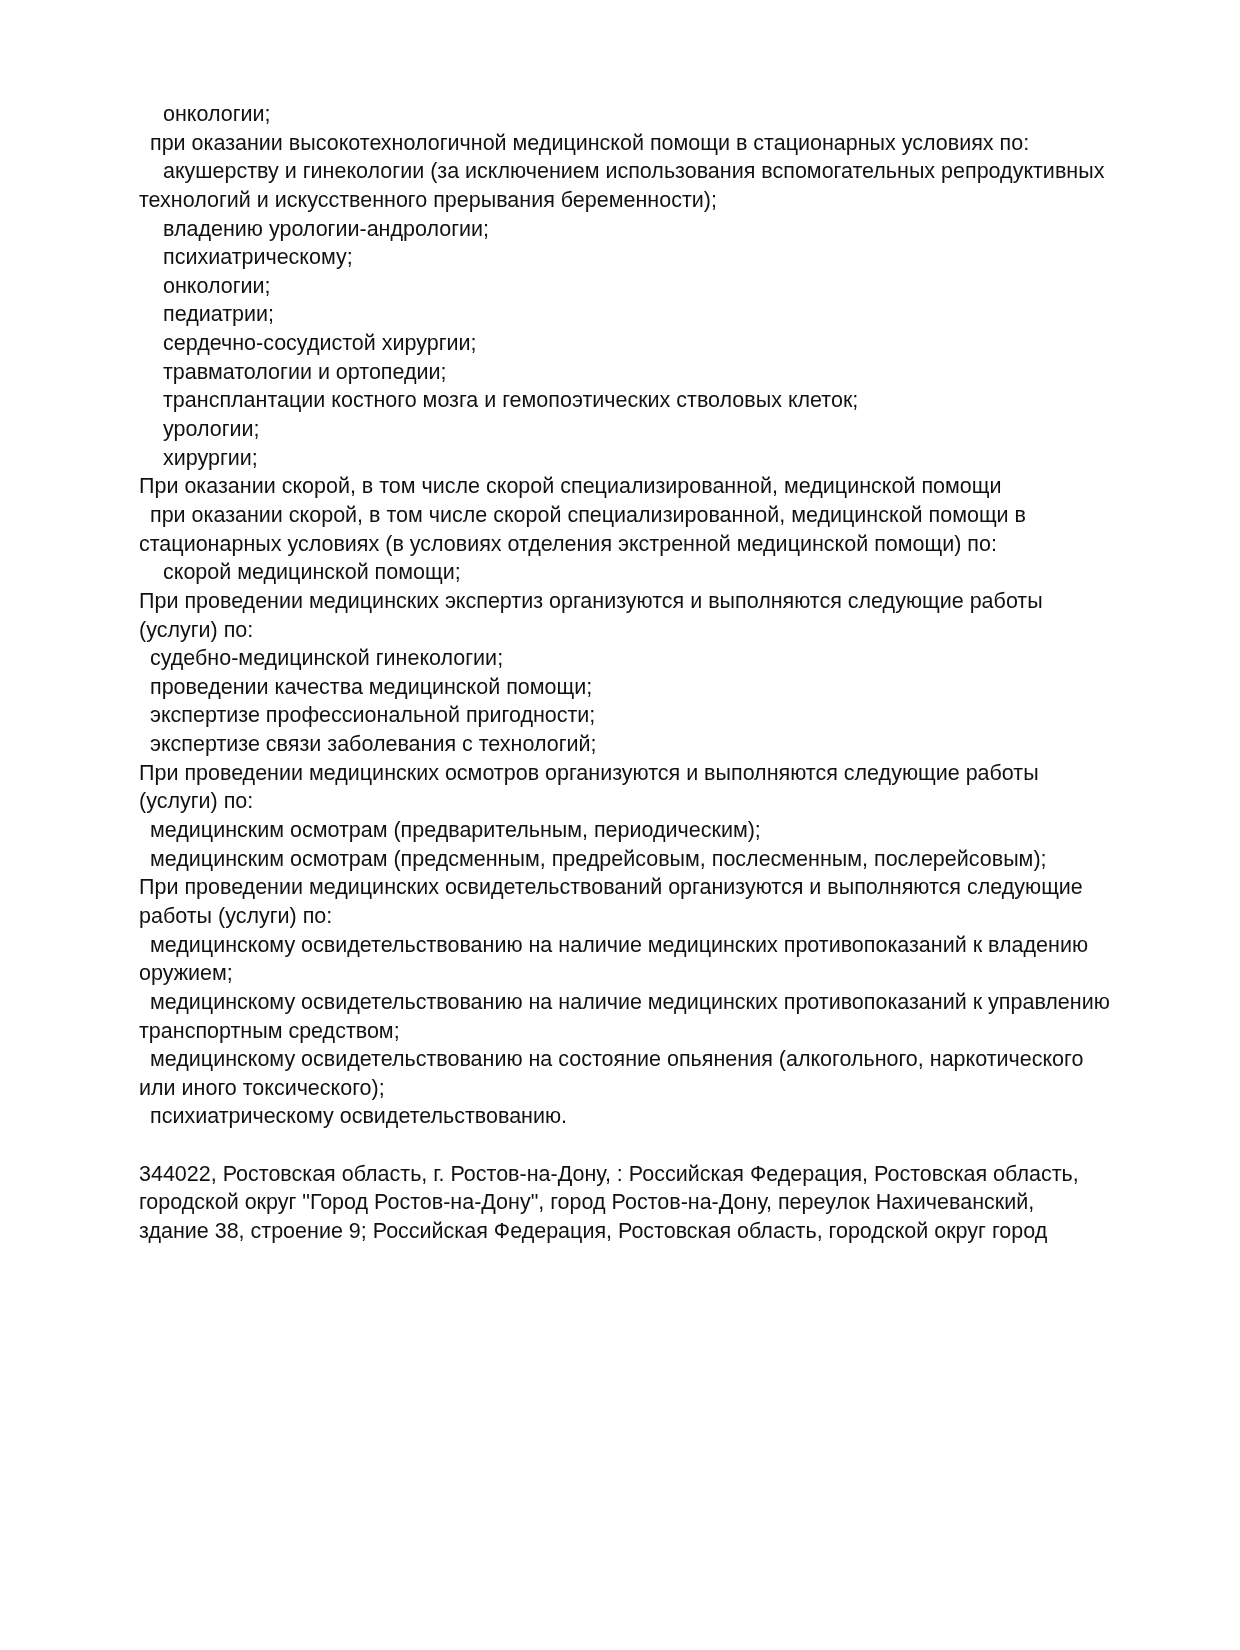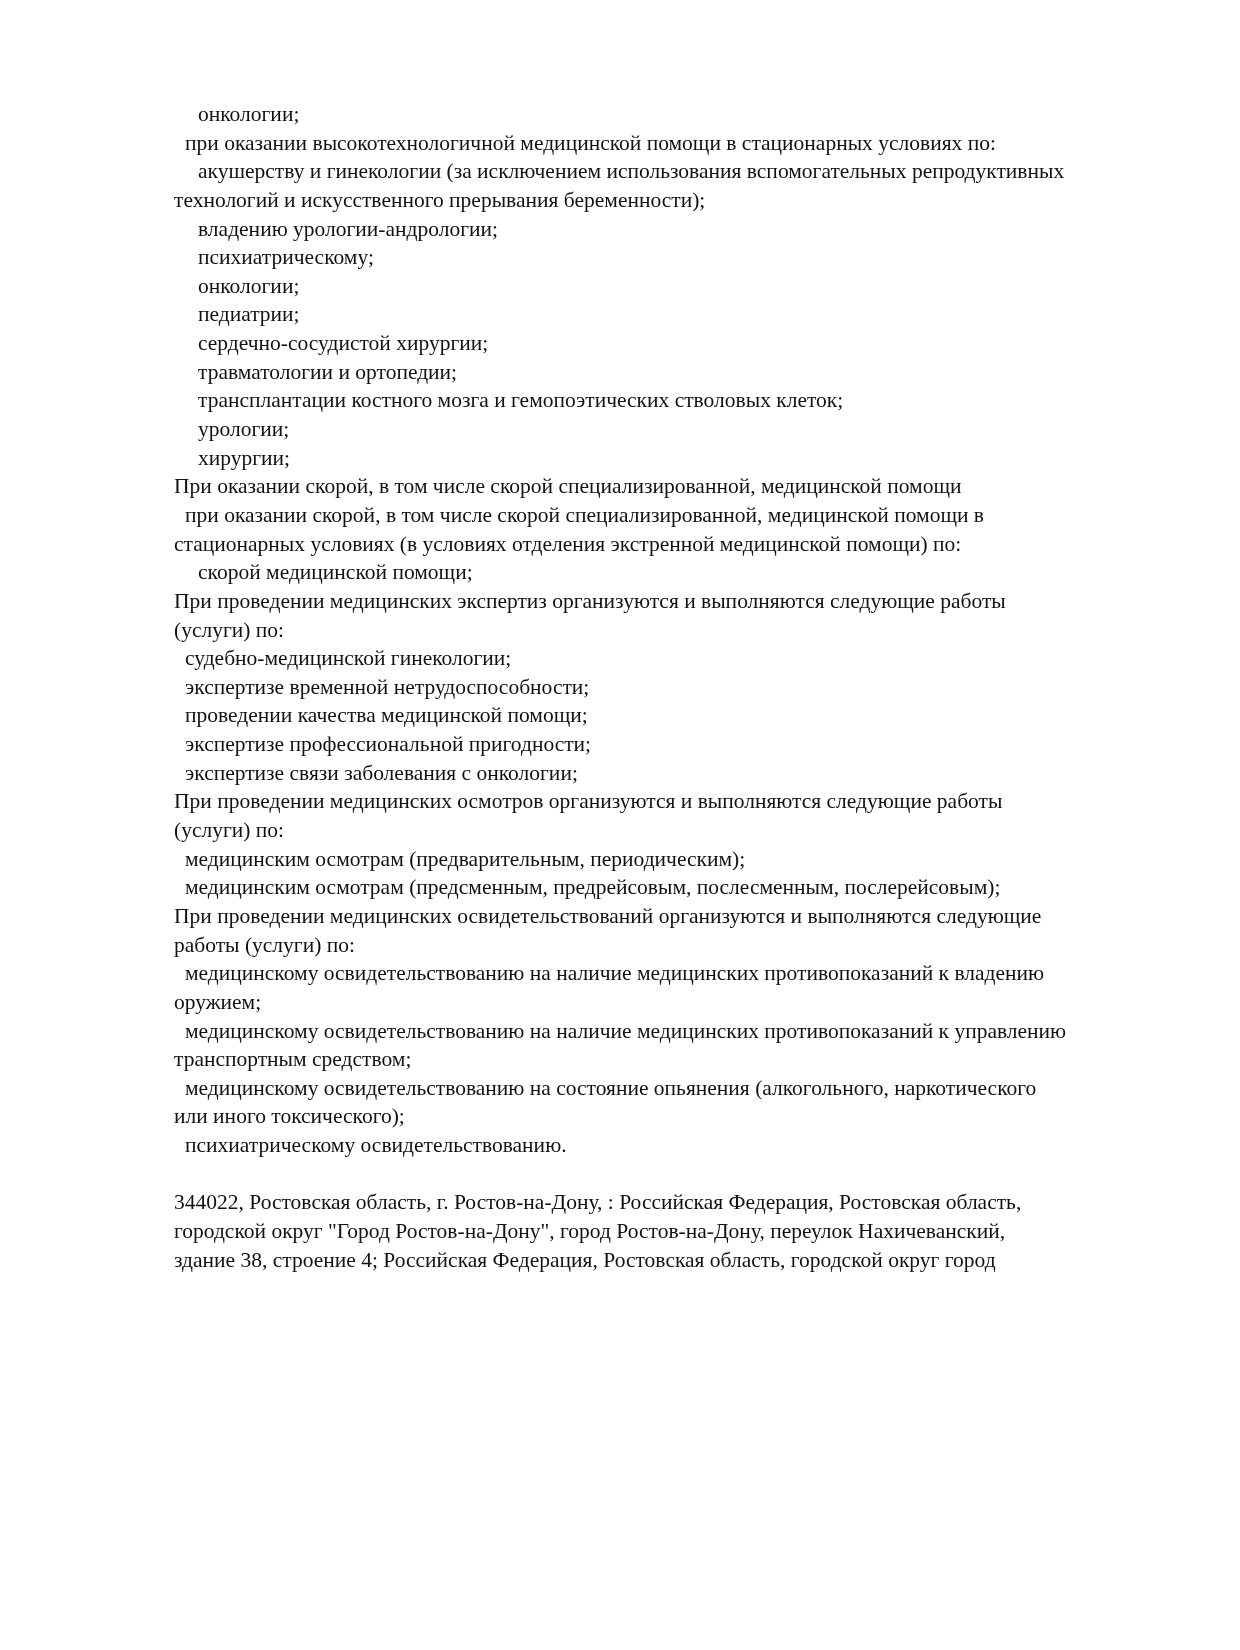--- a/index.html
+++ b/index.html
@@ -1,20 +1,20 @@
 <!DOCTYPE html>
 <html><head>
 <meta charset="utf-8">
 <style>
   html, body { margin: 0; padding: 0; background: #ffffff; }
   body { width: 1240px; height: 1650px; position: relative; overflow: hidden; }
   .page {
     position: absolute; left: 139px; top: 100px; width: 990px;
-    font-family: Liberation Serif, serif;
-    font-size: 21.5px; color: #111111; margin-left: 35px;
+    font-family: Liberation Sans, sans-serif;
+    font-size: 21.5px; color: #111111;
   }
   .line { height: 28.65px; line-height: 28.65px; white-space: nowrap; }
   .i0 { padding-left: 0; }
   .i1 { padding-left: 11px; }
   .i2 { padding-left: 24px; }
   .gap { height: 28.65px; }
 </style>
 </head>
 <body>
 
@@ -33,37 +33,36 @@
       <div class="line i2">трансплантации костного мозга и гемопоэтических стволовых клеток;</div>
       <div class="line i2">урологии;</div>
       <div class="line i2">хирургии;</div>
       <div class="line i0">При оказании скорой, в том числе скорой специализированной, медицинской помощи</div>
       <div class="line i1">при оказании скорой, в том числе скорой специализированной, медицинской помощи в</div>
       <div class="line i0">стационарных условиях (в условиях отделения экстренной медицинской помощи) по:</div>
       <div class="line i2">скорой медицинской помощи;</div>
       <div class="line i0">При проведении медицинских экспертиз организуются и выполняются следующие работы</div>
       <div class="line i0">(услуги) по:</div>
       <div class="line i1">судебно-медицинской гинекологии;</div>
-      <div class="line i1">экспертизе временной нетрудоспособности;</div>
       <div class="line i1">проведении качества медицинской помощи;</div>
       <div class="line i1">экспертизе профессиональной пригодности;</div>
-      <div class="line i1">экспертизе связи заболевания с онкологии;</div>
+      <div class="line i1">экспертизе связи заболевания с технологий;</div>
       <div class="line i0">При проведении медицинских осмотров организуются и выполняются следующие работы</div>
       <div class="line i0">(услуги) по:</div>
       <div class="line i1">медицинским осмотрам (предварительным, периодическим);</div>
       <div class="line i1">медицинским осмотрам (предсменным, предрейсовым, послесменным, послерейсовым);</div>
       <div class="line i0">При проведении медицинских освидетельствований организуются и выполняются следующие</div>
       <div class="line i0">работы (услуги) по:</div>
       <div class="line i1">медицинскому освидетельствованию на наличие медицинских противопоказаний к владению</div>
       <div class="line i0">оружием;</div>
       <div class="line i1">медицинскому освидетельствованию на наличие медицинских противопоказаний к управлению</div>
       <div class="line i0">транспортным средством;</div>
       <div class="line i1">медицинскому освидетельствованию на состояние опьянения (алкогольного, наркотического</div>
       <div class="line i0">или иного токсического);</div>
       <div class="line i1">психиатрическому освидетельствованию.</div>
     </div>
   <div class="gap"></div>
   <div id="address-lines">
       <div class="line i0">344022, Ростовская область, г. Ростов-на-Дону, : Российская Федерация, Ростовская область,</div>
       <div class="line i0">городской округ "Город Ростов-на-Дону", город Ростов-на-Дону, переулок Нахичеванский,</div>
-      <div class="line i0">здание 38, строение 4; Российская Федерация, Ростовская область, городской округ город</div>
+      <div class="line i0">здание 38, строение 9; Российская Федерация, Ростовская область, городской округ город</div>
     </div>
 </div>
 
 </body></html>

